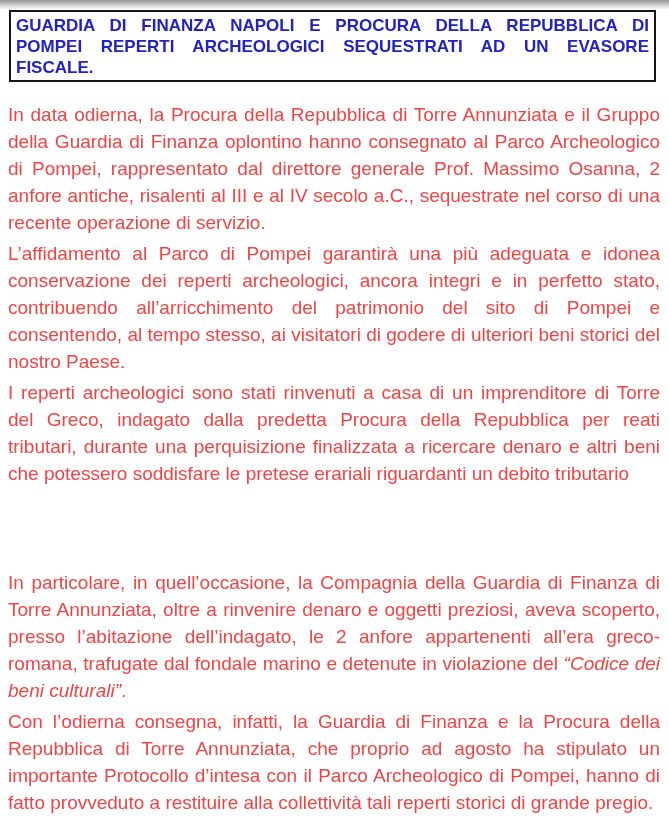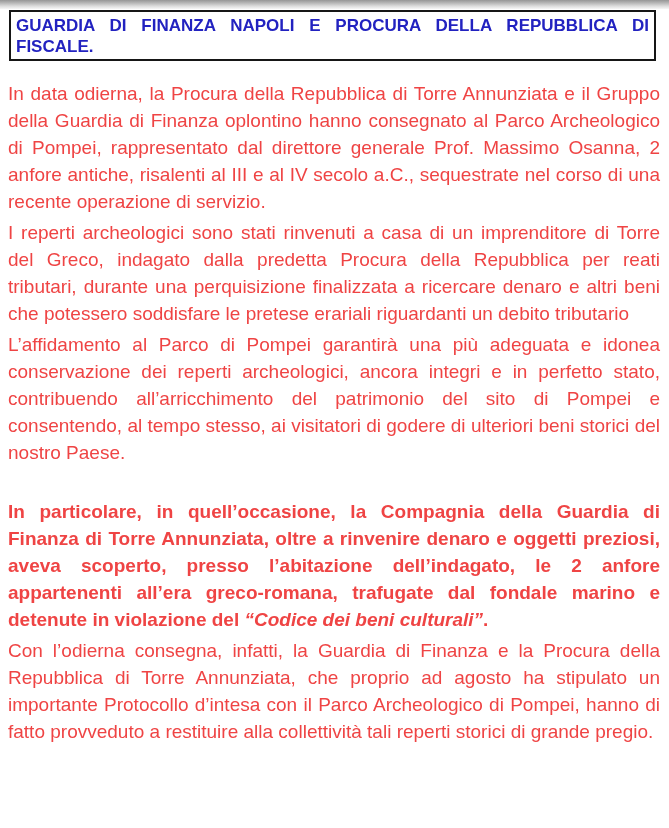--- a/index.html
+++ b/index.html
@@ -46,46 +46,46 @@
     margin-top: 19px;
   }
   .para {
     font-size: 19px;
     line-height: 27px;
     text-align: justify;
     margin: 0 0 4px 0;
     color: #ef4444;
   }
   .para.gap-before {
-    margin-top: 32px;
-    font-weight: bold;
+    margin-top: 82px;
   }
   .italic-seg {
     font-style: italic;
   }
 </style>
 </head>
 <body>
 
 <div class="top-edge"></div>
 
 <div class="page">
 
   <div class="headline-box">
     <div class="headline-line">GUARDIA DI FINANZA NAPOLI E PROCURA DELLA REPUBBLICA DI</div>
+    <div class="headline-line">POMPEI REPERTI ARCHEOLOGICI SEQUESTRATI AD UN EVASORE</div>
     <div class="headline-line last">FISCALE.</div>
   </div>
 
   <div class="body-copy">
 
     <p class="para">In data odierna, la Procura della Repubblica di Torre Annunziata e il Gruppo della Guardia di Finanza oplontino hanno consegnato al Parco Archeologico di Pompei, rappresentato dal direttore generale Prof. Massimo Osanna, 2 anfore antiche, risalenti al III e al IV secolo a.C., sequestrate nel corso di una recente operazione di servizio.</p>
 
+    <p class="para">L’affidamento al Parco di Pompei garantirà una più adeguata e idonea conservazione dei reperti archeologici, ancora integri e in perfetto stato, contribuendo all’arricchimento del patrimonio del sito di Pompei e consentendo, al tempo stesso, ai visitatori di godere di ulteriori beni storici del nostro Paese.</p>
+
     <p class="para">I reperti archeologici sono stati rinvenuti a casa di un imprenditore di Torre del Greco, indagato dalla predetta Procura della Repubblica per reati tributari, durante una perquisizione finalizzata a ricercare denaro e altri beni che potessero soddisfare le pretese erariali riguardanti un debito tributario</p>
-
-    <p class="para">L’affidamento al Parco di Pompei garantirà una più adeguata e idonea conservazione dei reperti archeologici, ancora integri e in perfetto stato, contribuendo all’arricchimento del patrimonio del sito di Pompei e consentendo, al tempo stesso, ai visitatori di godere di ulteriori beni storici del nostro Paese.</p>
 
     <p class="para gap-before"><span>In particolare, in quell’occasione, la Compagnia della Guardia di Finanza di Torre Annunziata, oltre a rinvenire denaro e oggetti preziosi, aveva scoperto, presso l’abitazione dell’indagato, le 2 anfore appartenenti all’era greco-romana, trafugate dal fondale marino e detenute in violazione del </span><span class="italic-seg">“Codice dei beni culturali”</span><span>.</span></p>
 
     <p class="para">Con l’odierna consegna, infatti, la Guardia di Finanza e la Procura della Repubblica di Torre Annunziata, che proprio ad agosto ha stipulato un importante Protocollo d’intesa con il Parco Archeologico di Pompei, hanno di fatto provveduto a restituire alla collettività tali reperti storici di grande pregio.</p>
 
   </div>
 
 </div>
 
 </body></html>

